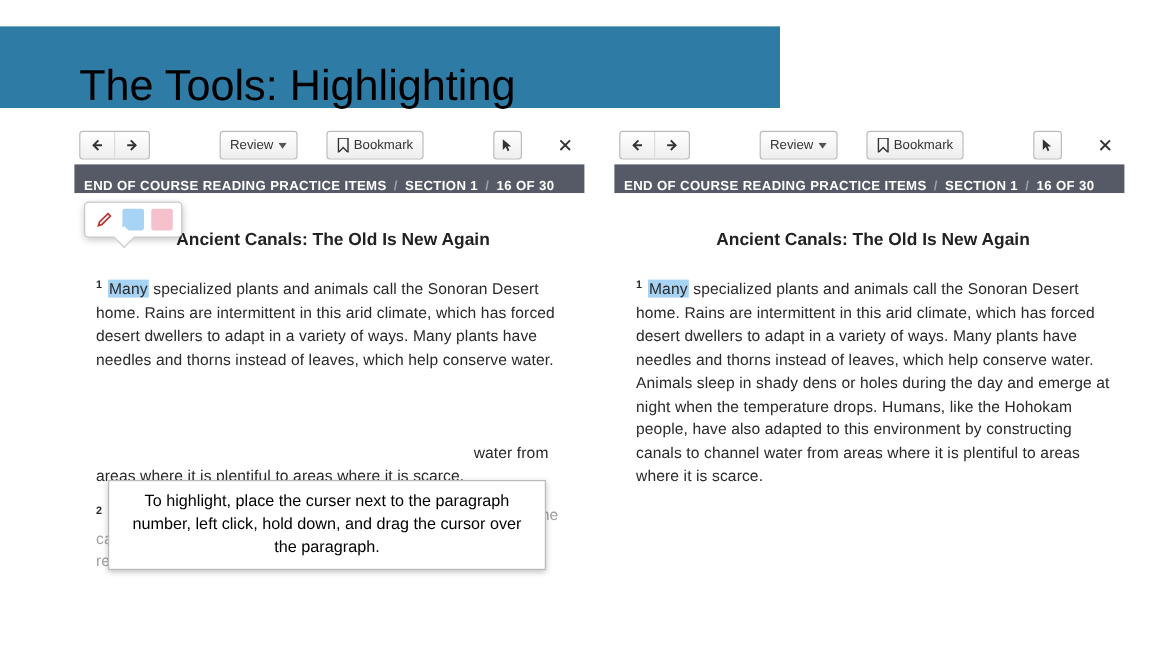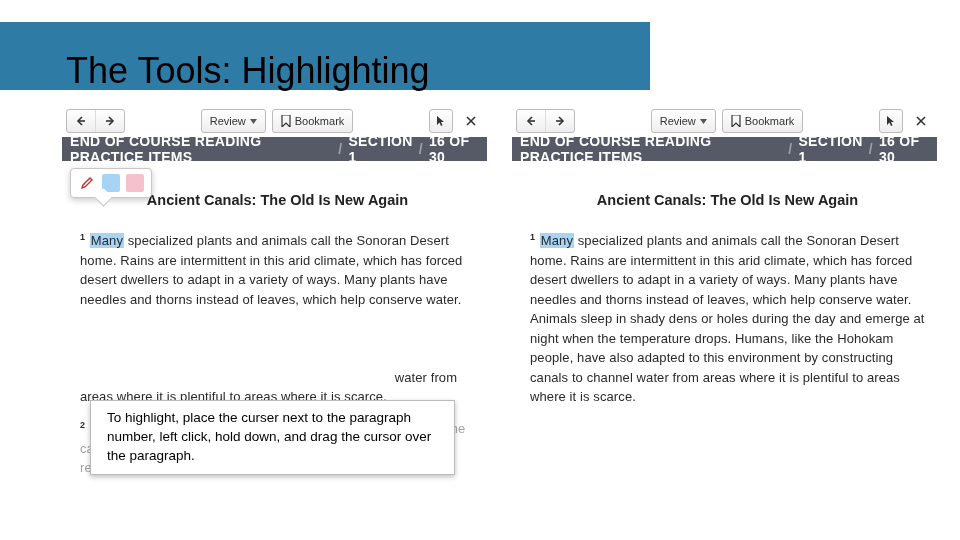--- a/index.html
+++ b/index.html
@@ -3,38 +3,38 @@
 <meta charset="utf-8">
 <style>
   * { box-sizing: border-box; margin: 0; padding: 0; }
   html, body { width: 960px; height: 540px; font-family: Arial, Helvetica, sans-serif; background: #fff; overflow: hidden; }
   .slide { position: relative; width: 960px; height: 540px; background: #fff; }
   .header-band { position: absolute; top: 22px; left: 0; width: 650px; height: 68px; background: #2e7ba6; }
   .title { position: absolute; top: 50px; left: 66px; font-size: 36px; color: #000; font-weight: 500; }
   .panel { position: absolute; top: 105px; width: 425px; height: 445px; background: #fff; }
   .panel.left { left: 62px; }
   .panel.right { left: 512px; }
-  .toolbar { height: 32px; display: flex; align-items: center; gap: 6px; padding: 2px 4px; }
+  .toolbar { height: 32px; display: flex; align-items: center; gap: 24px; padding: 2px 4px; }
   .btn-group { display: flex; border: 1px solid #bbb; border-radius: 3px; background: linear-gradient(#fff,#eee); height: 24px; }
   .btn { display: flex; align-items: center; justify-content: center; padding: 0 8px; font-size: 11px; color: #333; cursor: pointer; border-right: 1px solid #ddd; }
   .btn:last-child { border-right: none; }
   .btn svg { display: block; }
   .single { border: 1px solid #bbb; border-radius: 3px; background: linear-gradient(#fff,#eee); height: 24px; display: flex; align-items: center; padding: 0 8px; font-size: 11px; color: #333; cursor: pointer; gap: 4px; }
   .icon-btn { width: 24px; height: 24px; display: flex; align-items: center; justify-content: center; border: 1px solid #bbb; border-radius: 3px; background: linear-gradient(#fff,#eee); cursor: pointer; }
   .icon-btn.plain { border: none; background: none; }
-  .breadcrumb { height: 24px; background: #565a66; color: #fff; font-size: 14px; font-weight: bold; letter-spacing: 0.3px; display: flex; align-items: center; padding: 0 8px; gap: 6px; }
+  .breadcrumb { height: 24px; background: #565a66; color: #fff; font-size: 11px; font-weight: bold; letter-spacing: 0.3px; display: flex; align-items: flex-end; padding: 0 8px; gap: 6px; }
   .breadcrumb .sep { color: #9aa0ad; }
   .content { padding: 31px 12px 0 18px; background: #fff; }
   .article-title { text-align: center; font-size: 14.5px; font-weight: bold; color: #222; margin-bottom: 14px; }
   .para { font-size: 13px; line-height: 1.5; color: #2a2a2a; letter-spacing: 0.1px; margin-top: 23px; }
   .para sup { font-size: 9px; font-weight: bold; color: #2a2a2a; vertical-align: super; margin-right: 1px; }
   .hl-word { background: #a7d4f4; padding: 0 1px; }
   .para.grey { color: #a2a2a2; }
   .para2 { margin-top: 12px; }
-  .callout { position: absolute; left: 28px; top: 295px; width: 365px; background: #fff; border: 1px solid #bbb; box-shadow: 0 2px 5px rgba(0,0,0,0.25); padding: 8px 16px; text-align: left; font-size: 13.5px; line-height: 1.4; z-index: 20; }
+  .callout { position: absolute; left: 28px; top: 295px; width: 365px; background: #fff; border: 1px solid #bbb; box-shadow: 0 2px 5px rgba(0,0,0,0.25); padding: 8px 16px; text-align: center; font-size: 13.5px; line-height: 1.4; z-index: 20; }
   .popover { position: absolute; top: 168px; left: 70px; background: #fff; border: 1px solid #c7c7c7; border-radius: 4px; box-shadow: 0 2px 6px rgba(0,0,0,0.22); display: flex; align-items: center; gap: 6px; padding: 5px 7px; z-index: 15; }
   .popover::after { content: ""; position: absolute; bottom: -7px; left: 26px; width: 12px; height: 12px; background: #fff; border-right: 1px solid #c7c7c7; border-bottom: 1px solid #c7c7c7; transform: rotate(45deg); }
   .sw { width: 18px; height: 18px; border-radius: 2px; cursor: pointer; }
   .sw.pencil { display: flex; align-items: center; justify-content: center; }
   .sw.blue { background: #a7d4f4; }
   .sw.pink { background: #f5c1cd; }
   .toolbar-spacer { flex: 1; }
 </style>
 </head>
 <body>

